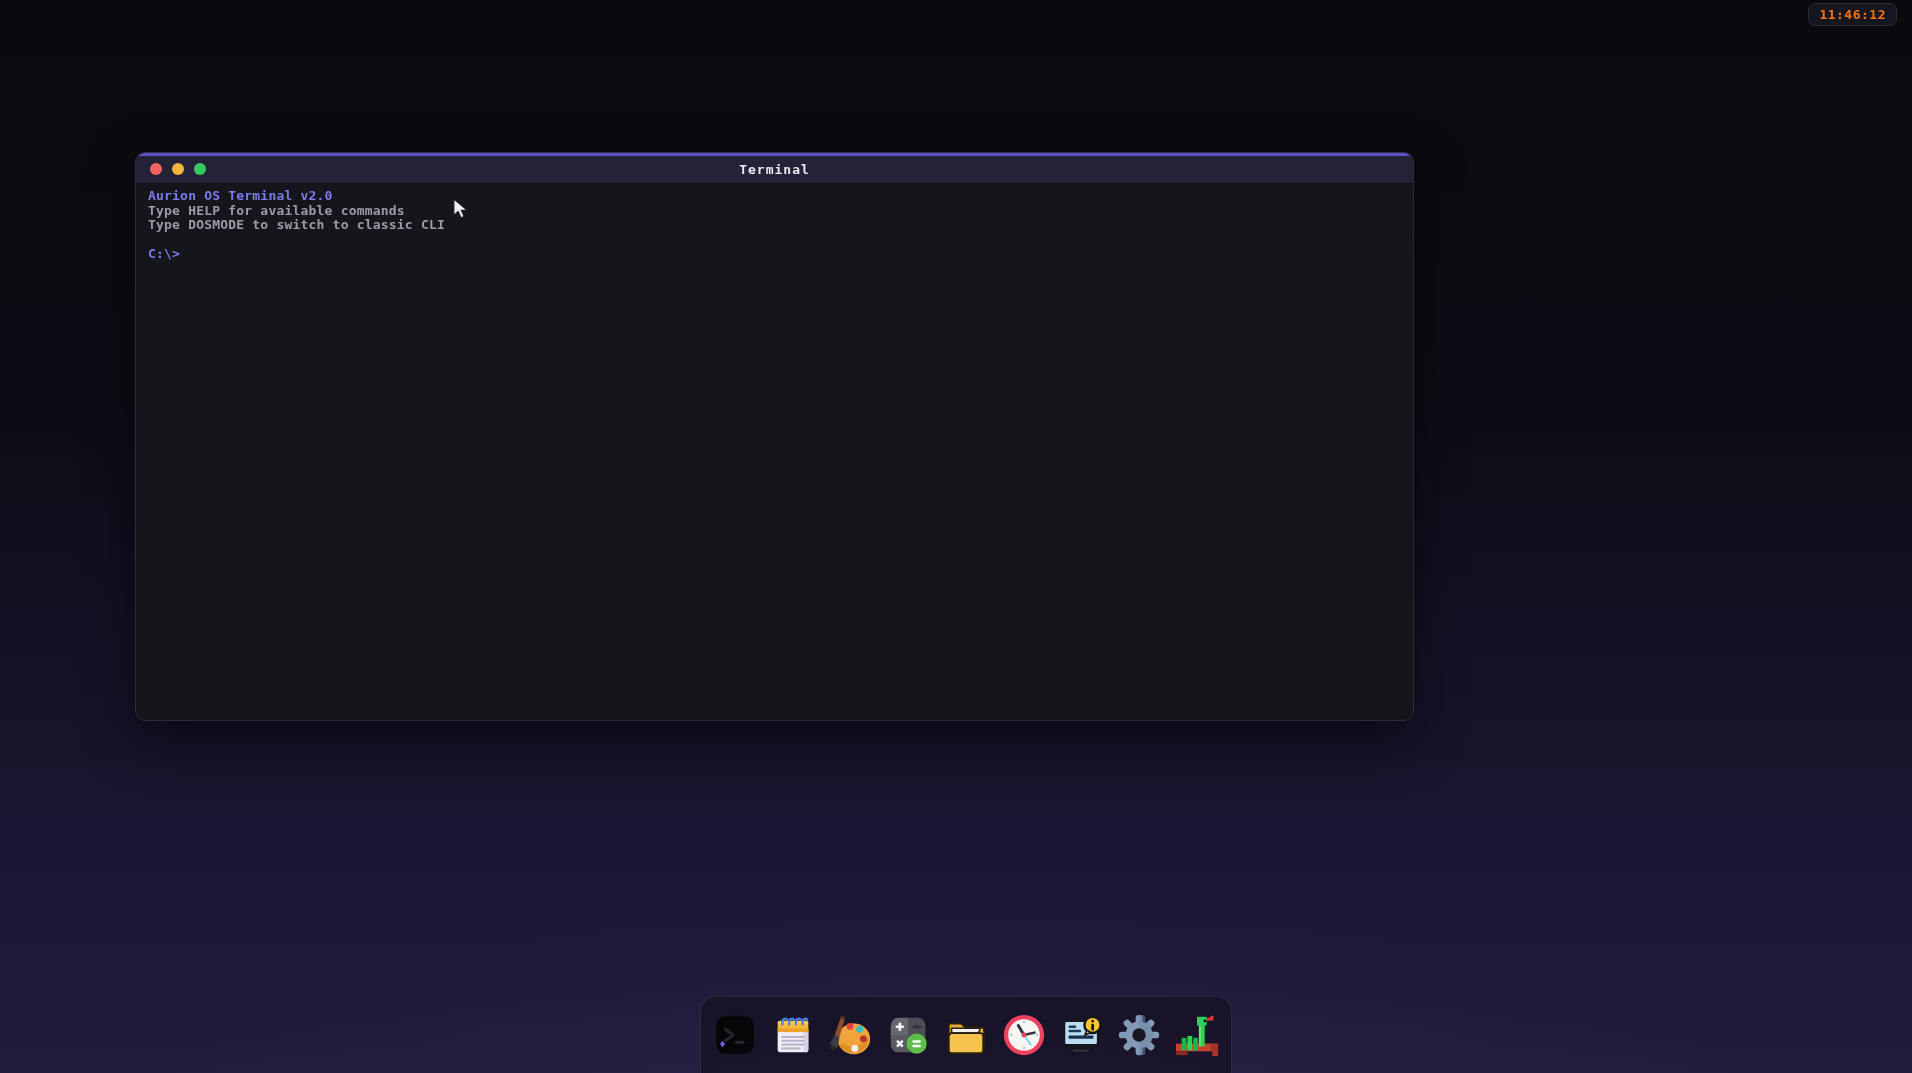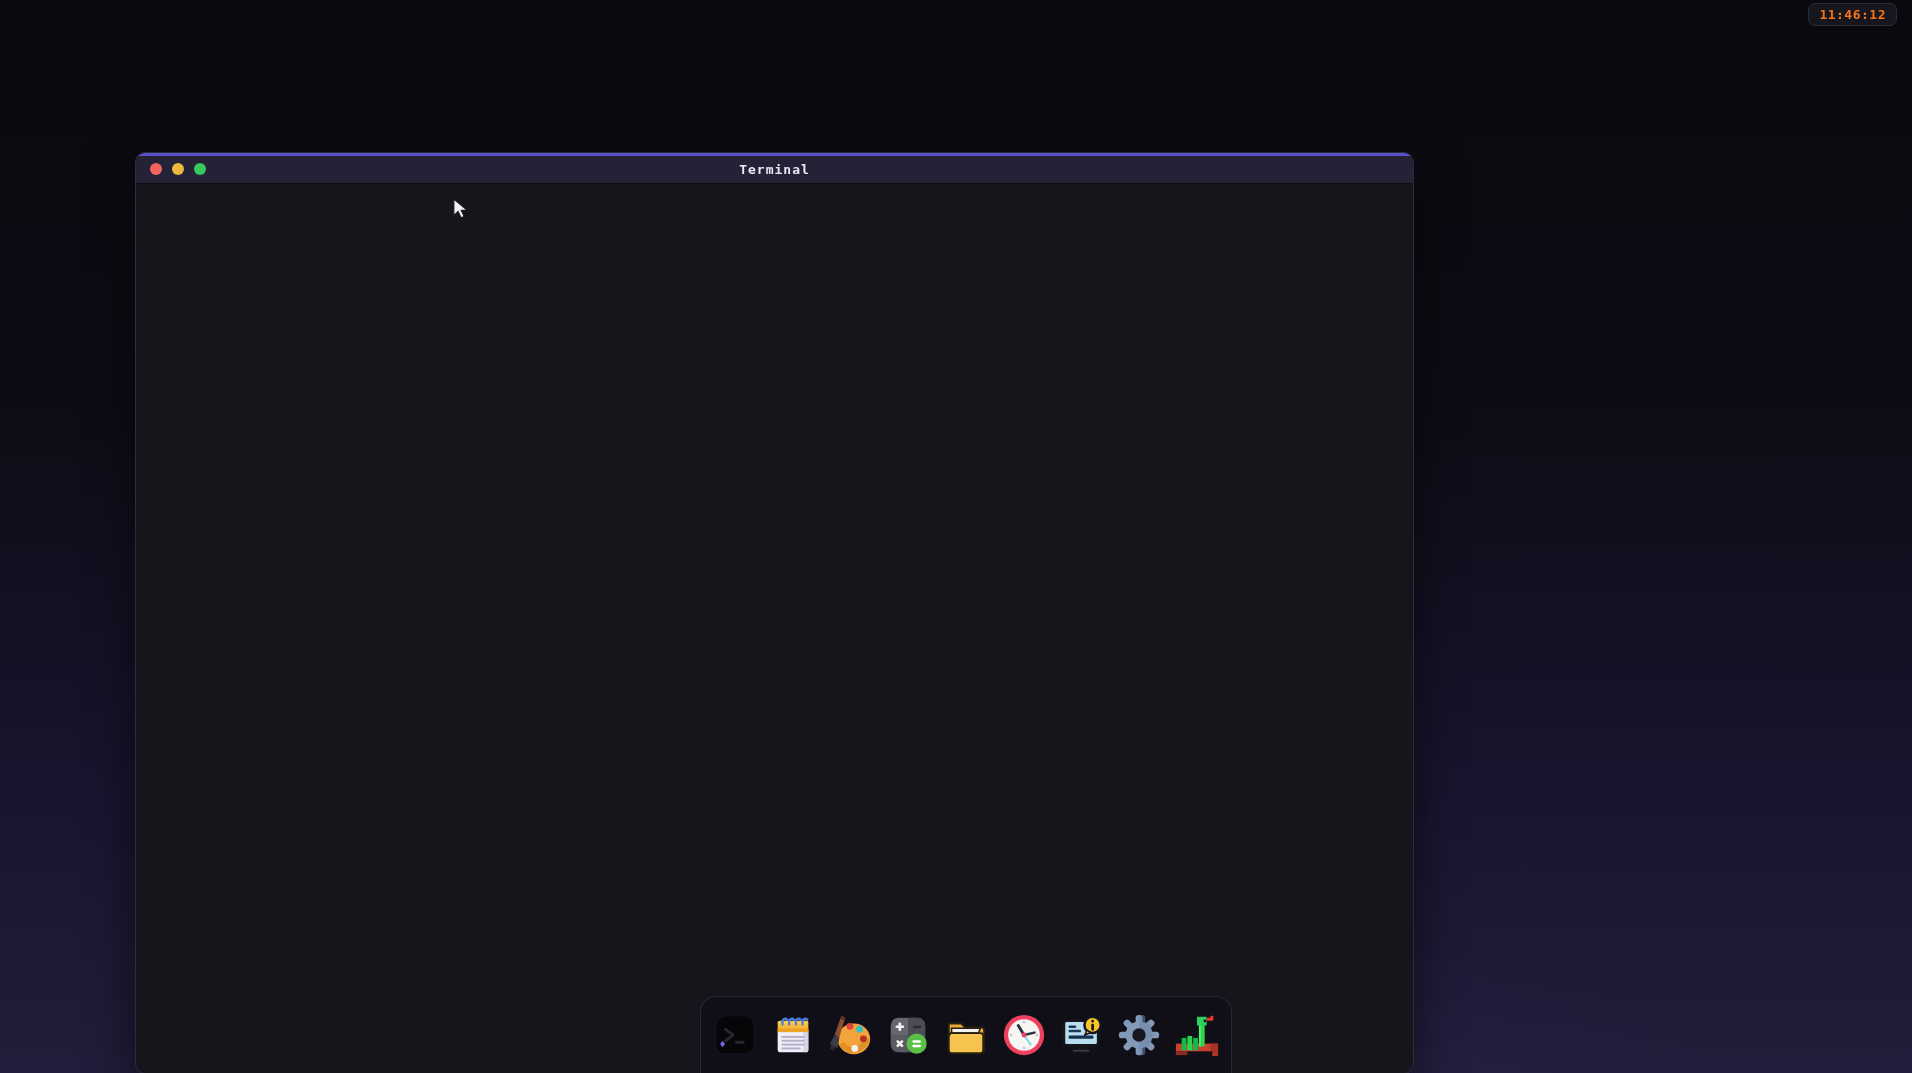--- a/index.html
+++ b/index.html
@@ -15,21 +15,21 @@
   
   .status-clock {
     position:absolute; top:3px; right:15px;
     background:#16161f; border:1px solid #2b2b3a; border-radius:7px;
     padding:3px 10px; color:#f97316; font-size:13px; font-weight:700;
     letter-spacing:.5px;
   }
 
   
   .window {
-    position:absolute; left:135px; top:152px; width:1279px; height:922px;
+    position:absolute; left:135px; top:152px; width:1279px; height:569px;
     background:#15151c; border:1px solid #2c2c40; border-radius:10px;
     box-shadow:0 18px 48px rgba(0,0,0,.55);
     overflow:hidden;
   }
   .window::before {
     content:""; display:block; position:absolute; top:0; left:0; right:0;
     height:3px; background:#5a52c8; z-index:3;
   }
   .titlebar {
     position:relative; height:31px; background:#242236;
@@ -78,20 +78,27 @@
 <div class="status-clock">11:46:12</div>
 
 <div class="window">
   <div class="titlebar">
     <div class="lights">
       <div class="light red"></div>
       <div class="light yellow"></div>
       <div class="light green"></div>
     </div>
     <div class="title">Terminal</div>
+  </div>
+  <div class="term-body">
+    <div class="term-line accent">Aurion OS Terminal v2.0</div>
+    <div class="term-line muted">Type HELP for available commands</div>
+    <div class="term-line muted">Type DOSMODE to switch to classic CLI</div>
+    <div class="term-line muted"></div>
+    <div class="term-line accent">C:\&gt;</div>
   </div>
 </div>
 
 <div class="cursor">
   <svg width="18" height="20" viewBox="0 0 12 14">
     <path d="M1,0 L1,11.5 L4,8.8 L6,13.2 L8.2,12.2 L6.2,8 L10.4,8 Z" fill="#f2f2f6" stroke="#1a1a22" stroke-width="0.8"></path>
   </svg>
 </div>
 
 <div class="dock">

